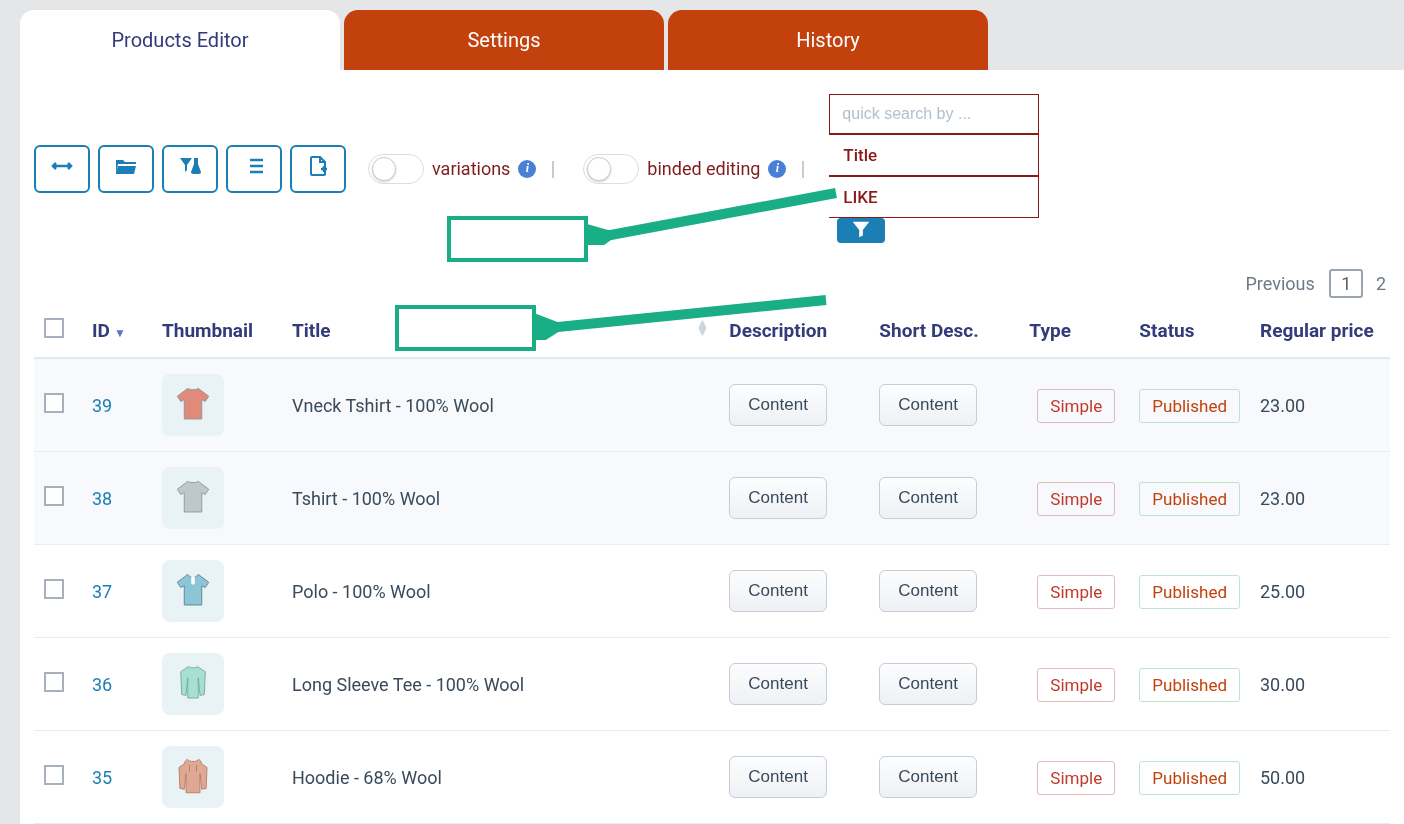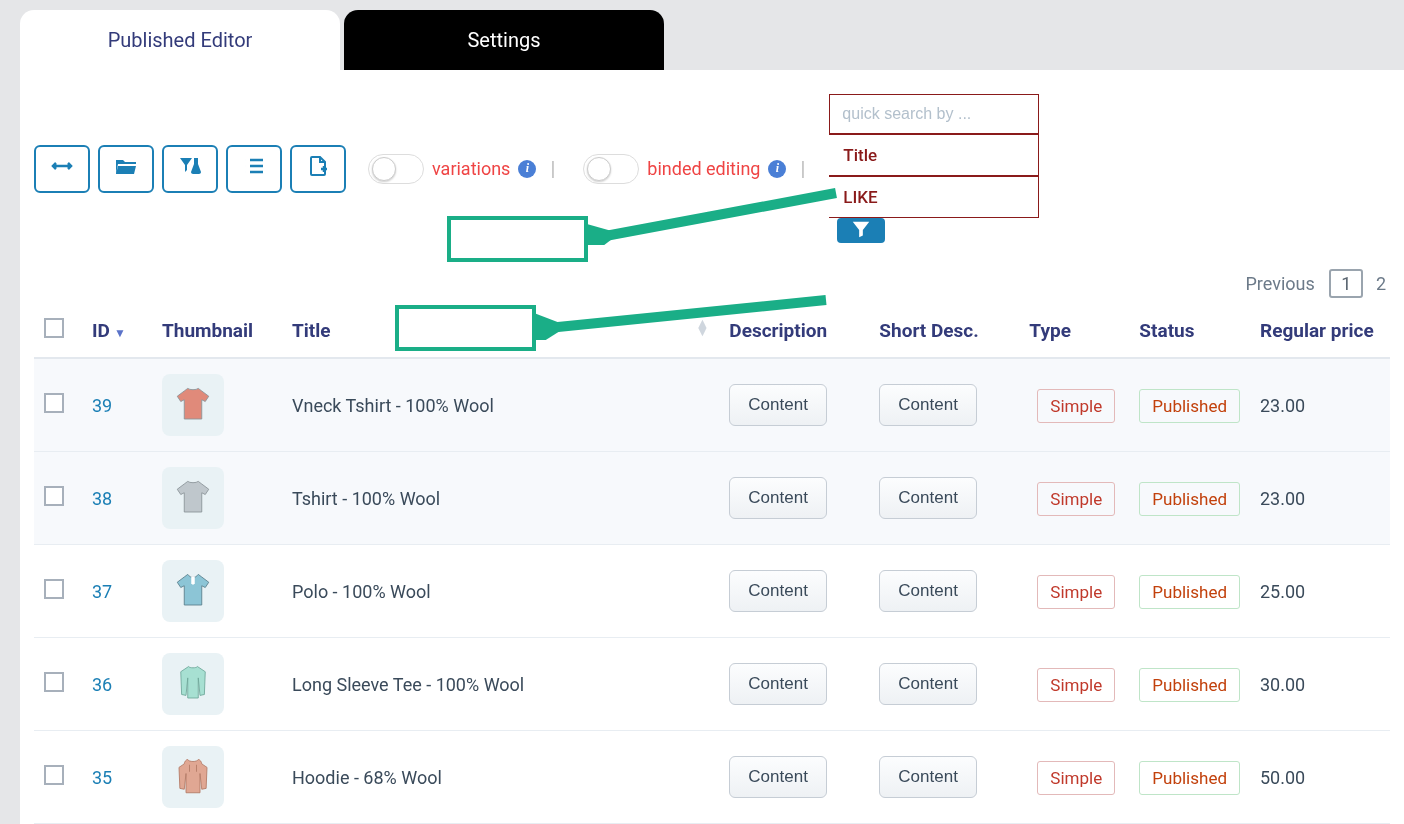--- a/index.html
+++ b/index.html
@@ -2,34 +2,34 @@
 <html><head>
 <meta charset="utf-8">
 <style>
   * { box-sizing: border-box; margin: 0; padding: 0; }
   body { font-family: -apple-system, BlinkMacSystemFont, "Segoe UI", Roboto, sans-serif; background: #e5e6e8; color: #333; font-size: 16px; }
   
   .page { padding: 10px 0 0 20px; }
   
   
   .tabs { display: flex; gap: 0; }
-  .tab { padding: 18px 40px; font-size: 20px; color: #fff; background: #000000; border-radius: 14px 14px 0 0; margin-right: 4px; cursor: pointer; position: relative; min-width: 320px; text-align: center;}
+  .tab { padding: 18px 40px; font-size: 20px; color: #fff; background: #c2410c; border-radius: 14px 14px 0 0; margin-right: 4px; cursor: pointer; position: relative; min-width: 320px; text-align: center;}
   .tab.active { background: #fff; color: #333b7a; font-weight: 400; }
   
   
   .panel { background: #fff; border-radius: 0; padding: 24px 14px; min-height: 720px; position: relative;}
   
   
   .toolbar { display: flex; align-items: center; gap: 8px; flex-wrap: wrap; margin-bottom: 30px; }
   .btn-icon { width: 56px; height: 48px; border: 2px solid #1b7fb5; border-radius: 6px; background: #fff; display: inline-flex; align-items: center; justify-content: center; cursor: pointer; color: #1b7fb5; font-size: 22px; }
   .btn-icon svg { width: 24px; height: 24px; }
   .toggle-wrap { display: inline-flex; align-items: center; gap: 8px; margin-left: 14px; }
   .toggle-track { width: 56px; height: 30px; border-radius: 999px; background: #fff; border:1px solid #ddd; position: relative; cursor:pointer; }
   .toggle-thumb { width: 24px; height: 24px; border-radius: 50%; background: #fff; border:1px solid #ccc; position: absolute; top: 2px; left: 3px; box-shadow:0 1px 2px rgba(0,0,0,.2);}
-  .toggle-label { font-size: 18px; color: #ef4444; }
+  .toggle-label { font-size: 18px; color: #7f1d1d; }
   .info-dot { display:inline-flex; width:18px;height:18px;border-radius:50%;background:#4a7fd6;color:#fff;font-size:12px;font-weight:bold;align-items:center;justify-content:center;font-family:serif;font-style:italic;}
   .sep { color: #bbb; font-size: 20px; margin: 0 6px; }
   .search-grp { display: inline-flex; align-items: stretch; margin-left: 10px; flex-direction: column; }
   .search-input { border: 1px solid #8a1a1a; border-radius: 0; padding: 10px 12px; font-size: 16px; width: 210px; color:#333; }
   .search-input::placeholder { color:#b3c0cc; }
   .search-sel { border: 1px solid #8a1a1a; border-left:none; padding: 10px 14px; font-size: 17px; color:#8a1a1a; background:#fff; font-weight:500; }
   .search-btn { width: 48px; border: none; background: #1b7fb5; color:#fff; display:inline-flex; align-items:center; justify-content:center; cursor:pointer; margin-left:8px; border-radius:4px;}
   .search-btn svg{width:22px;height:22px;}
   
   
@@ -56,22 +56,23 @@
   
   
   .anno-box { position:absolute; border:4px solid #1aae87; pointer-events:none; }
   .anno-arrow { position:absolute; pointer-events:none; }
 </style>
 </head>
 <body>
 
 <div class="page">
   <div class="tabs">
-    <div class="tab active">Published Editor</div>
+    <div class="tab active">Products Editor</div>
     <div class="tab">Settings</div>
+    <div class="tab">History</div>
   </div>
 
   <div class="panel">
 
     <div class="toolbar">
       <button class="btn-icon">
         <span>
           <svg viewBox="0 0 24 24" fill="none" stroke="#1b7fb5" stroke-width="2.5">
               <path d="M3 12h18M6 9l-3 3 3 3M18 9l3 3-3 3"></path>
             </svg>

